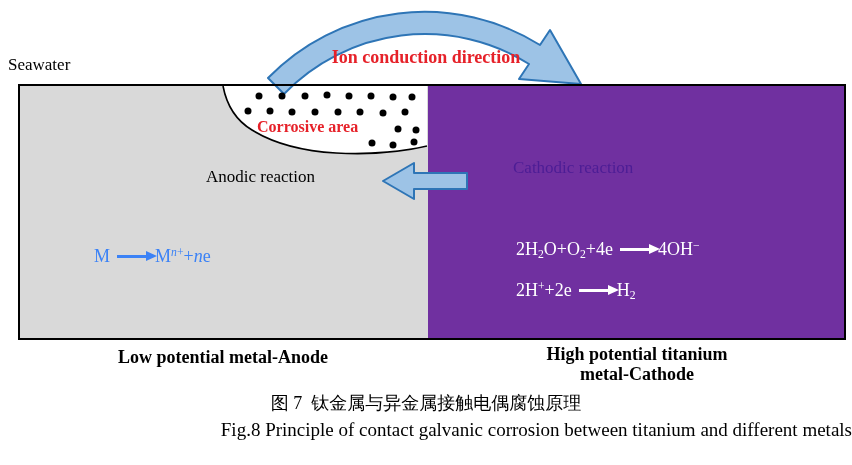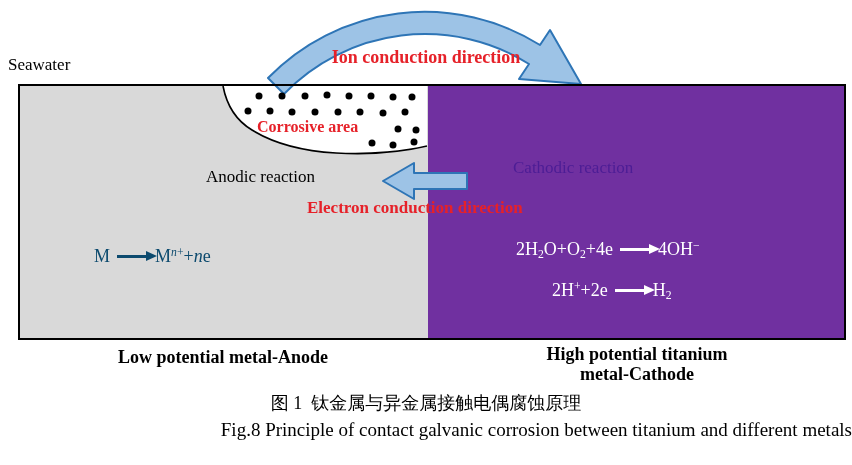--- a/index.html
+++ b/index.html
@@ -15,23 +15,23 @@
   .dot{position:absolute;width:7px;height:7px;border-radius:50%;background:#000;transform:translate(-50%,-50%);}
   .frame{position:absolute;left:18px;top:84px;width:828px;height:256px;border:2px solid #000;box-sizing:border-box;z-index:3;pointer-events:none;}
   .label{position:absolute;z-index:4;white-space:nowrap;}
   .seawater{left:8px;top:55px;font-size:17px;}
   .ion-label{left:296px;top:47px;width:260px;text-align:center;font-size:18px;font-weight:bold;color:var(--red,#e62129);}
   .corrosive-label{left:257px;top:118px;font-size:16px;font-weight:bold;color:var(--red,#e62129);}
   .anodic-label{left:206px;top:167px;font-size:17px;color:#000;}
   .cathodic-label{left:513px;top:158px;font-size:17px;color:#4c1d95;}
   .electron-label{left:307px;top:198px;font-size:17px;font-weight:bold;color:var(--red,#e62129);}
   .eq{position:absolute;z-index:4;white-space:nowrap;font-size:18px;}
-  .eq-anodic{left:94px;top:246px;color:#0c4a6e;}
+  .eq-anodic{left:94px;top:246px;color:#3b82f6;}
   .eq-cath1{left:516px;top:239px;color:#ffffff;}
-  .eq-cath2{left:516px;top:280px;color:#ffffff;margin-left:36px;}
+  .eq-cath2{left:516px;top:280px;color:#ffffff;}
   .eq-sup,.eq-sup-italic{font-size:0.65em;vertical-align:0.5em;}
   .eq-sub{font-size:0.65em;vertical-align:-0.25em;}
   .eq-italic,.eq-sup-italic{font-style:italic;}
   .eq-arrow{
     display:inline-block;position:relative;width:30px;height:3px;background:currentColor;
     vertical-align:0.25em;margin:0 8px 0 7px;
   }
   .eq-arrow::after{
     content:"";position:absolute;right:-10px;top:50%;transform:translateY(-50%);
     border-left:11px solid currentColor;border-top:5.5px solid transparent;border-bottom:5.5px solid transparent;
@@ -80,28 +80,27 @@
       <div class="dot" style="left: 414px; top: 142px;"></div>
     </div>
 
   <div class="frame"></div>
 
   <div class="label seawater">Seawater</div>
   <div class="label ion-label">Ion conduction direction</div>
   <div class="label corrosive-label">Corrosive area</div>
   <div class="label anodic-label">Anodic reaction</div>
   <div class="label cathodic-label">Cathodic reaction</div>
-  <div class="label electron-label">Electron conduction direction</div>
 
   <div class="eq eq-anodic"><span>M</span><span class="eq-arrow"></span><span>M</span><span class="eq-sup-italic">n</span><span class="eq-sup">+</span><span>+</span><span class="eq-italic">n</span><span>e</span></div>
   <div class="eq eq-cath1"><span>2H</span><span class="eq-sub">2</span><span>O+O</span><span class="eq-sub">2</span><span>+4e</span><span class="eq-arrow"></span><span>4OH</span><span class="eq-sup">−</span></div>
   <div class="eq eq-cath2"><span>2H</span><span class="eq-sup">+</span><span>+2e</span><span class="eq-arrow"></span><span>H</span><span class="eq-sub">2</span></div>
 
   <div class="label anode-caption">Low potential metal-Anode</div>
   <div class="label cathode-caption">
     <div>High potential titanium</div>
     <div>metal-Cathode</div>
   </div>
 
-  <div class="label caption-cn">图 1  钛金属与异金属接触电偶腐蚀原理</div>
+  <div class="label caption-cn">图 7  钛金属与异金属接触电偶腐蚀原理</div>
   <div class="label caption-en">Fig.8 Principle of contact galvanic corrosion between titanium and different metals</div>
 
 </div>
 
 </body></html>

